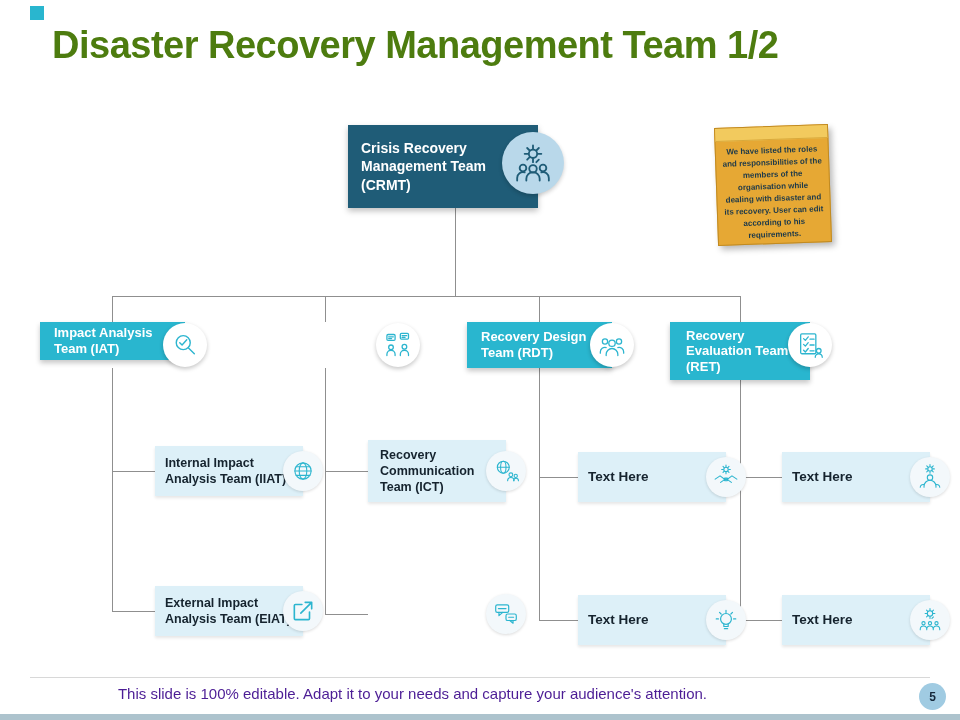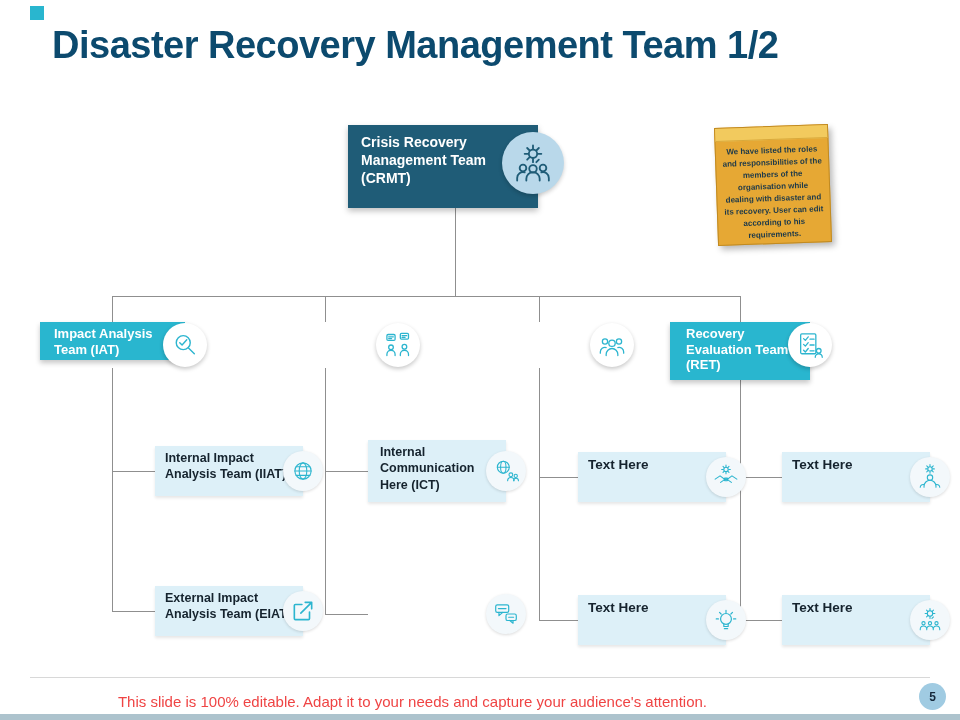--- a/index.html
+++ b/index.html
@@ -4,27 +4,27 @@
 <style>
   * { margin:0; padding:0; box-sizing:border-box; }
   html,body { background:#ffffff; }
   .slide {
     position:relative; width:960px; height:720px; background:#ffffff;
     font-family:"Liberation Sans", sans-serif; overflow:hidden;
   }
   .accent-square { position:absolute; left:30px; top:6px; width:14px; height:14px; background:#29b6cf; }
   .title {
     position:absolute; left:52px; top:24px; width:880px;
-    font-size:38px; font-weight:700; color:#0c4a6e; letter-spacing:-0.5px;
+    font-size:38px; font-weight:700; color:#4d7c0f; letter-spacing:-0.5px;
   }
   .conn { position:absolute; background:#8f8f8f; }
   .conn.h { height:1px; }
   .conn.v { width:1px; }
 
-  .box { position:absolute; display:flex; }
+  .box { position:absolute; display:flex; align-items:center; }
   .box .lbl { display:block; }
   .box.root {
     background:#1f5c77; color:#ffffff; font-weight:700; font-size:14px; line-height:1.3;
     padding:8px 44px 8px 13px; box-shadow:0 3px 6px rgba(0,0,0,.25);
   }
   .box.teal {
     background:#29b6cf; color:#ffffff; font-weight:700; font-size:13px; line-height:1.2;
     padding:4px 24px 4px 14px; box-shadow:0 3px 5px rgba(0,0,0,.22);
   }
   .box.light {
@@ -47,21 +47,21 @@
   }
   .note-flap { height:13px; background:#f2ca5e; border-bottom:1px solid #d9a93c; }
   .note-text {
     padding:5px 6px; font-size:8px; font-weight:700; color:#1e3a4a;
     text-align:center; line-height:1.5;
   }
 
   .footer-line { position:absolute; left:30px; top:677px; width:900px; height:1px; background:#d8d8d8; }
   .footer-text {
     position:absolute; left:0; top:685px; width:825px; text-align:center;
-    font-size:15px; color:#ef4444;margin-top:8px;
+    font-size:15px; color:#4c1d95;
   }
   .page-badge {
     position:absolute; left:919px; top:683px; width:27px; height:27px; border-radius:50%;
     background:#a0cbe2; color:#16293b; font-size:12px; font-weight:700;
     display:flex; align-items:center; justify-content:center;
   }
   .bottom-bar { position:absolute; left:0; top:714px; width:960px; height:6px; background:#adc3cd; }
 </style>
 </head>
 <body>
@@ -124,20 +124,23 @@
       <rect x="5" y="6" width="14" height="10" rx="2"></rect>
         <path d="M8 10h8M8 13h5"></path>
       <rect x="28" y="4" width="14" height="10" rx="2"></rect>
         <path d="M31 8h8M31 11h5"></path>
       <circle cx="12" cy="28" r="4"></circle>
         <circle cx="35" cy="27" r="4"></circle>
       <path d="M5 42v-2a7 7 0 0 1 14 0v2M28 42v-2a7 7 0 0 1 14 0v2"></path>
     </svg>
   </div>
 
+  <div class="box teal" style="left:467px;top:322px;width:145px;height:46px">
+    <span class="lbl">Recovery Design Team (RDT)</span>
+  </div>
   <div class="circle on-teal" style="left:590px;top:323px">
     <svg width="28" height="28" viewBox="0 0 48 48" fill="none" stroke="#2cb5cf" stroke-width="2.2" stroke-linecap="round" stroke-linejoin="round">
       <circle cx="12" cy="18" r="4.5"></circle>
         <circle cx="36" cy="18" r="4.5"></circle>
         <circle cx="24" cy="21" r="5.5"></circle>
       <path d="M4 38v-2a8 8 0 0 1 10-7.7M44 38v-2a8 8 0 0 0-10-7.7M14 42v-2a10 10 0 0 1 20 0v2"></path>
     </svg>
   </div>
 
   <div class="box teal" style="left:670px;top:322px;width:140px;height:58px;padding-left:16px;padding-right:6px">
@@ -167,21 +170,21 @@
     <span class="lbl">External Impact Analysis Team (EIAT)</span>
   </div>
   <div class="circle on-light" style="left:283px;top:591px">
     <svg width="26" height="26" viewBox="0 0 48 48" fill="none" stroke="#2cb5cf" stroke-width="3" stroke-linecap="round" stroke-linejoin="round">
       <path d="M22 12H10a2 2 0 0 0-2 2v24a2 2 0 0 0 2 2h24a2 2 0 0 0 2-2V26"></path>
       <path d="M20 28L40 8M28 8h12v12"></path>
     </svg>
   </div>
 
   <div class="box light" style="left:368px;top:440px;width:138px;height:62px;padding-left:12px">
-    <span class="lbl">Internal Communication Here (ICT)</span>
+    <span class="lbl">Recovery Communication Team (ICT)</span>
   </div>
   <div class="circle on-light" style="left:486px;top:451px">
     <svg width="26" height="26" viewBox="0 0 48 48" fill="none" stroke="#2cb5cf" stroke-width="2" stroke-linecap="round" stroke-linejoin="round">
       <circle cx="19" cy="17" r="11"></circle>
         <ellipse cx="19" cy="17" rx="5" ry="11"></ellipse>
         <path d="M8 17h22"></path>
       <circle cx="33" cy="31" r="3.5"></circle>
         <path d="M27 42a6 6 0 0 1 12 0"></path>
       <circle cx="42" cy="33" r="3"></circle>
         <path d="M38 42a4.5 4.5 0 0 1 9 0"></path>

